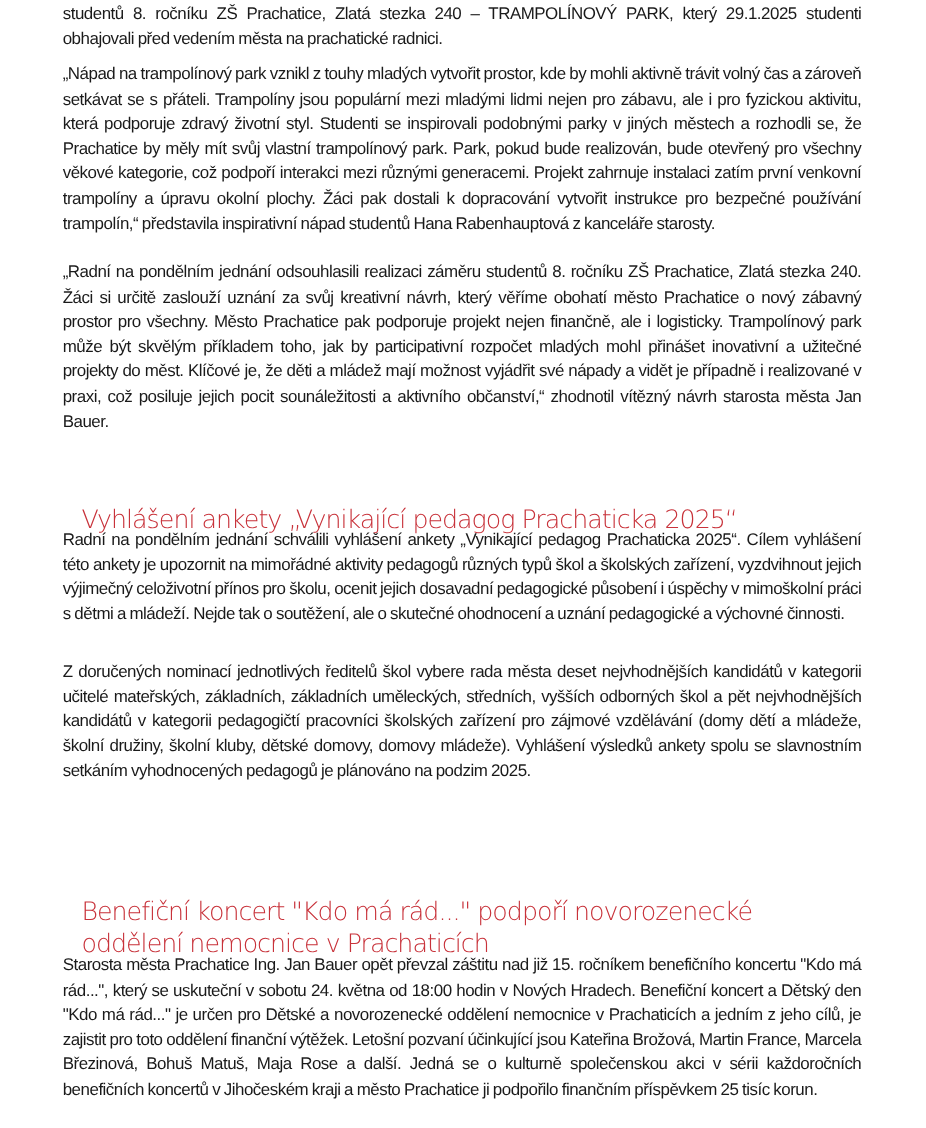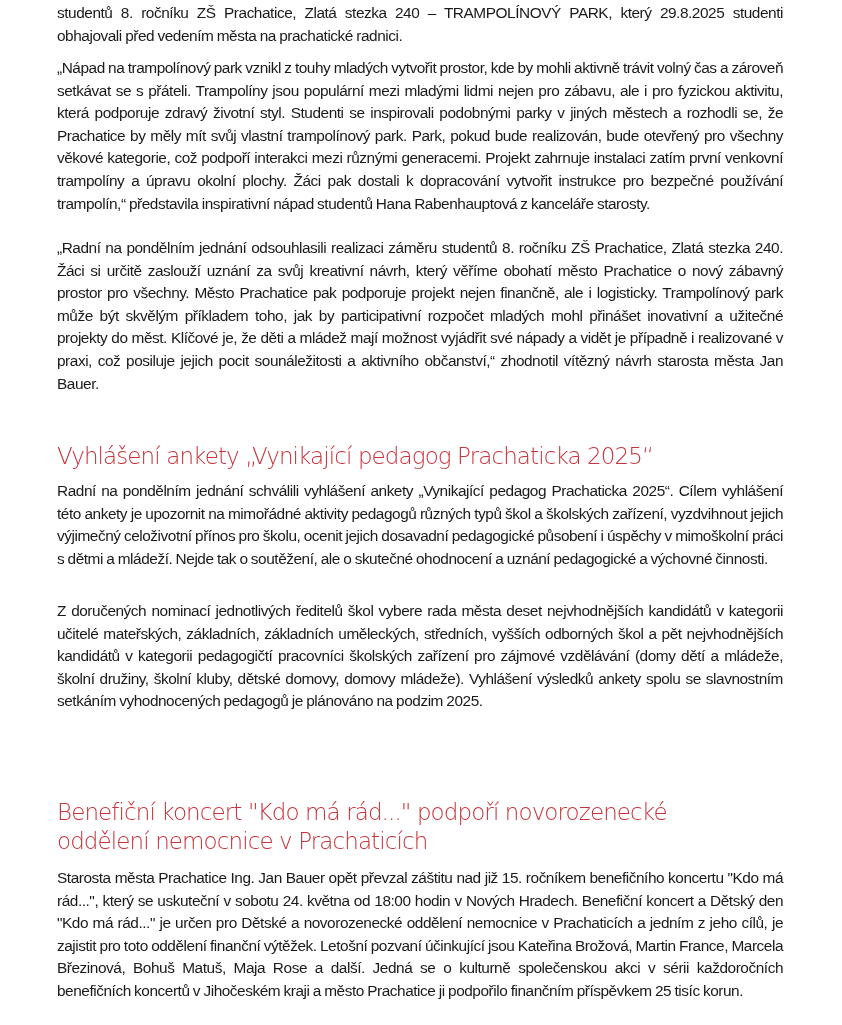--- a/index.html
+++ b/index.html
@@ -2,27 +2,27 @@
 <html><head>
 <meta charset="utf-8">
 <style>
   html, body { margin: 0; padding: 0; background: #ffffff; }
   body { width: 842px; height: 1025px; overflow: hidden; position: relative; }
   .page { position: absolute; left: 57px; top: 0; width: 726px; color: #1a1a1a;
     font-family: "Liberation Sans Narrow", "Liberation Sans", sans-serif; }
   .p { font-size: 15.4px; line-height: 22.6px; margin: 0; text-align: justify;
     font-family: "Liberation Sans", sans-serif; letter-spacing: -0.45px; word-spacing: -0.5px; }
   .h { color: #c8323a; font-family: "DejaVu Sans", sans-serif; font-weight: 300;
-    font-size: 23px; line-height: 28.5px; margin: 0; letter-spacing: -0.9px; }
+    font-size: 23px; line-height: 28.5px; margin: 17px; letter-spacing: -0.9px; }
 </style>
 </head>
 <body>
 
 <div class="page">
-  <p class="p" style="position:absolute;top:2px;width:726px;">studentů 8. ročníku ZŠ Prachatice, Zlatá stezka 240 – TRAMPOLÍNOVÝ PARK, který 29.8.2025 studenti obhajovali před vedením města na prachatické radnici.</p>
+  <p class="p" style="position:absolute;top:2px;width:726px;">studentů 8. ročníku ZŠ Prachatice, Zlatá stezka 240 – TRAMPOLÍNOVÝ PARK, který 29.1.2025 studenti obhajovali před vedením města na prachatické radnici.</p>
   <p class="p" style="position:absolute;top:57px;width:726px;">„Nápad na trampolínový park vznikl z touhy mladých vytvořit prostor, kde by mohli aktivně trávit volný čas a zároveň setkávat se s přáteli. Trampolíny jsou populární mezi mladými lidmi nejen pro zábavu, ale i pro fyzickou aktivitu, která podporuje zdravý životní styl. Studenti se inspirovali podobnými parky v jiných městech a rozhodli se, že Prachatice by měly mít svůj vlastní trampolínový park. Park, pokud bude realizován, bude otevřený pro všechny věkové kategorie, což podpoří interakci mezi různými generacemi. Projekt zahrnuje instalaci zatím první venkovní trampolíny a úpravu okolní plochy. Žáci pak dostali k dopracování vytvořit instrukce pro bezpečné používání trampolín,“ představila inspirativní nápad studentů Hana Rabenhauptová z kanceláře starosty.</p>
   <p class="p" style="position:absolute;top:237px;width:726px;">„Radní na pondělním jednání odsouhlasili realizaci záměru studentů 8. ročníku ZŠ Prachatice, Zlatá stezka 240. Žáci si určitě zaslouží uznání za svůj kreativní návrh, který věříme obohatí město Prachatice o nový zábavný prostor pro všechny. Město Prachatice pak podporuje projekt nejen finančně, ale i logisticky. Trampolínový park může být skvělým příkladem toho, jak by participativní rozpočet mladých mohl přinášet inovativní a užitečné projekty do měst. Klíčové je, že děti a mládež mají možnost vyjádřit své nápady a vidět je případně i realizované v praxi, což posiluje jejich pocit sounáležitosti a aktivního občanství,“ zhodnotil vítězný návrh starosta města Jan Bauer.</p>
 
   <h2 class="h" style="position:absolute;top:442px;width:726px;">Vyhlášení ankety „Vynikající pedagog Prachaticka 2025“</h2>
   <p class="p" style="position:absolute;top:480px;width:726px;">Radní na pondělním jednání schválili vyhlášení ankety „Vynikající pedagog Prachaticka 2025“. Cílem vyhlášení této ankety je upozornit na mimořádné aktivity pedagogů různých typů škol a školských zařízení, vyzdvihnout jejich výjimečný celoživotní přínos pro školu, ocenit jejich dosavadní pedagogické působení i úspěchy v mimoškolní práci s dětmi a mládeží. Nejde tak o soutěžení, ale o skutečné ohodnocení a uznání pedagogické a výchovné činnosti.</p>
   <p class="p" style="position:absolute;top:600px;width:726px;">Z doručených nominací jednotlivých ředitelů škol vybere rada města deset nejvhodnějších kandidátů v kategorii učitelé mateřských, základních, základních uměleckých, středních, vyšších odborných škol a pět nejvhodnějších kandidátů v kategorii pedagogičtí pracovníci školských zařízení pro zájmové vzdělávání (domy dětí a mládeže, školní družiny, školní kluby, dětské domovy, domovy mládeže). Vyhlášení výsledků ankety spolu se slavnostním setkáním vyhodnocených pedagogů je plánováno na podzim 2025.</p>
 
   <h2 class="h" style="position:absolute;top:798px;width:660px;">Benefiční koncert "Kdo má rád..." podpoří novorozenecké oddělení nemocnice v Prachaticích</h2>
   <p class="p" style="position:absolute;top:867px;width:726px;">Starosta města Prachatice Ing. Jan Bauer opět převzal záštitu nad již 15. ročníkem benefičního koncertu "Kdo má rád...", který se uskuteční v sobotu 24. května od 18:00 hodin v Nových Hradech. Benefiční koncert a Dětský den "Kdo má rád..." je určen pro Dětské a novorozenecké oddělení nemocnice v Prachaticích a jedním z jeho cílů, je zajistit pro toto oddělení finanční výtěžek. Letošní pozvaní účinkující jsou Kateřina Brožová, Martin France, Marcela Březinová, Bohuš Matuš, Maja Rose a další. Jedná se o kulturně společenskou akci v sérii každoročních benefičních koncertů v Jihočeském kraji a město Prachatice ji podpořilo finančním příspěvkem 25 tisíc korun.</p>
 </div>

